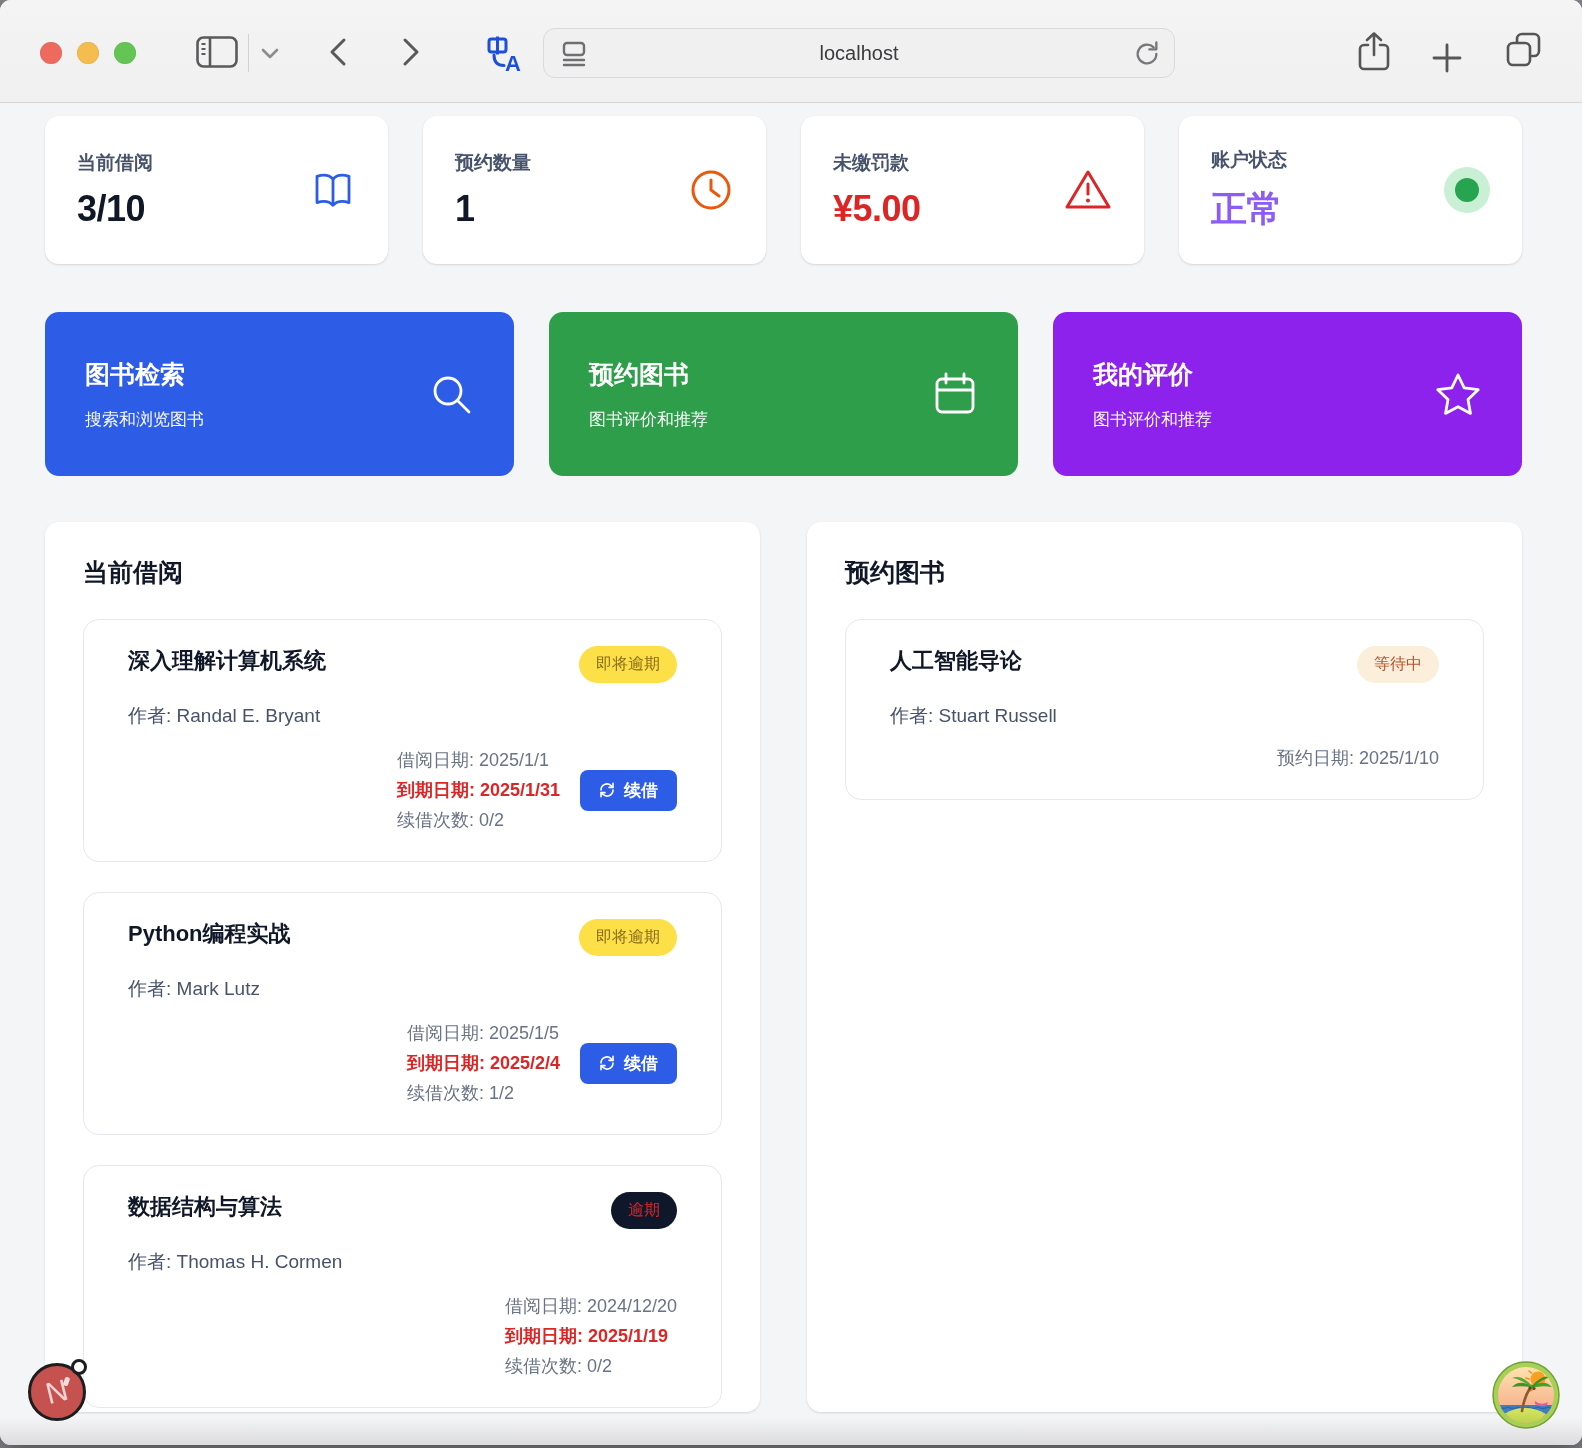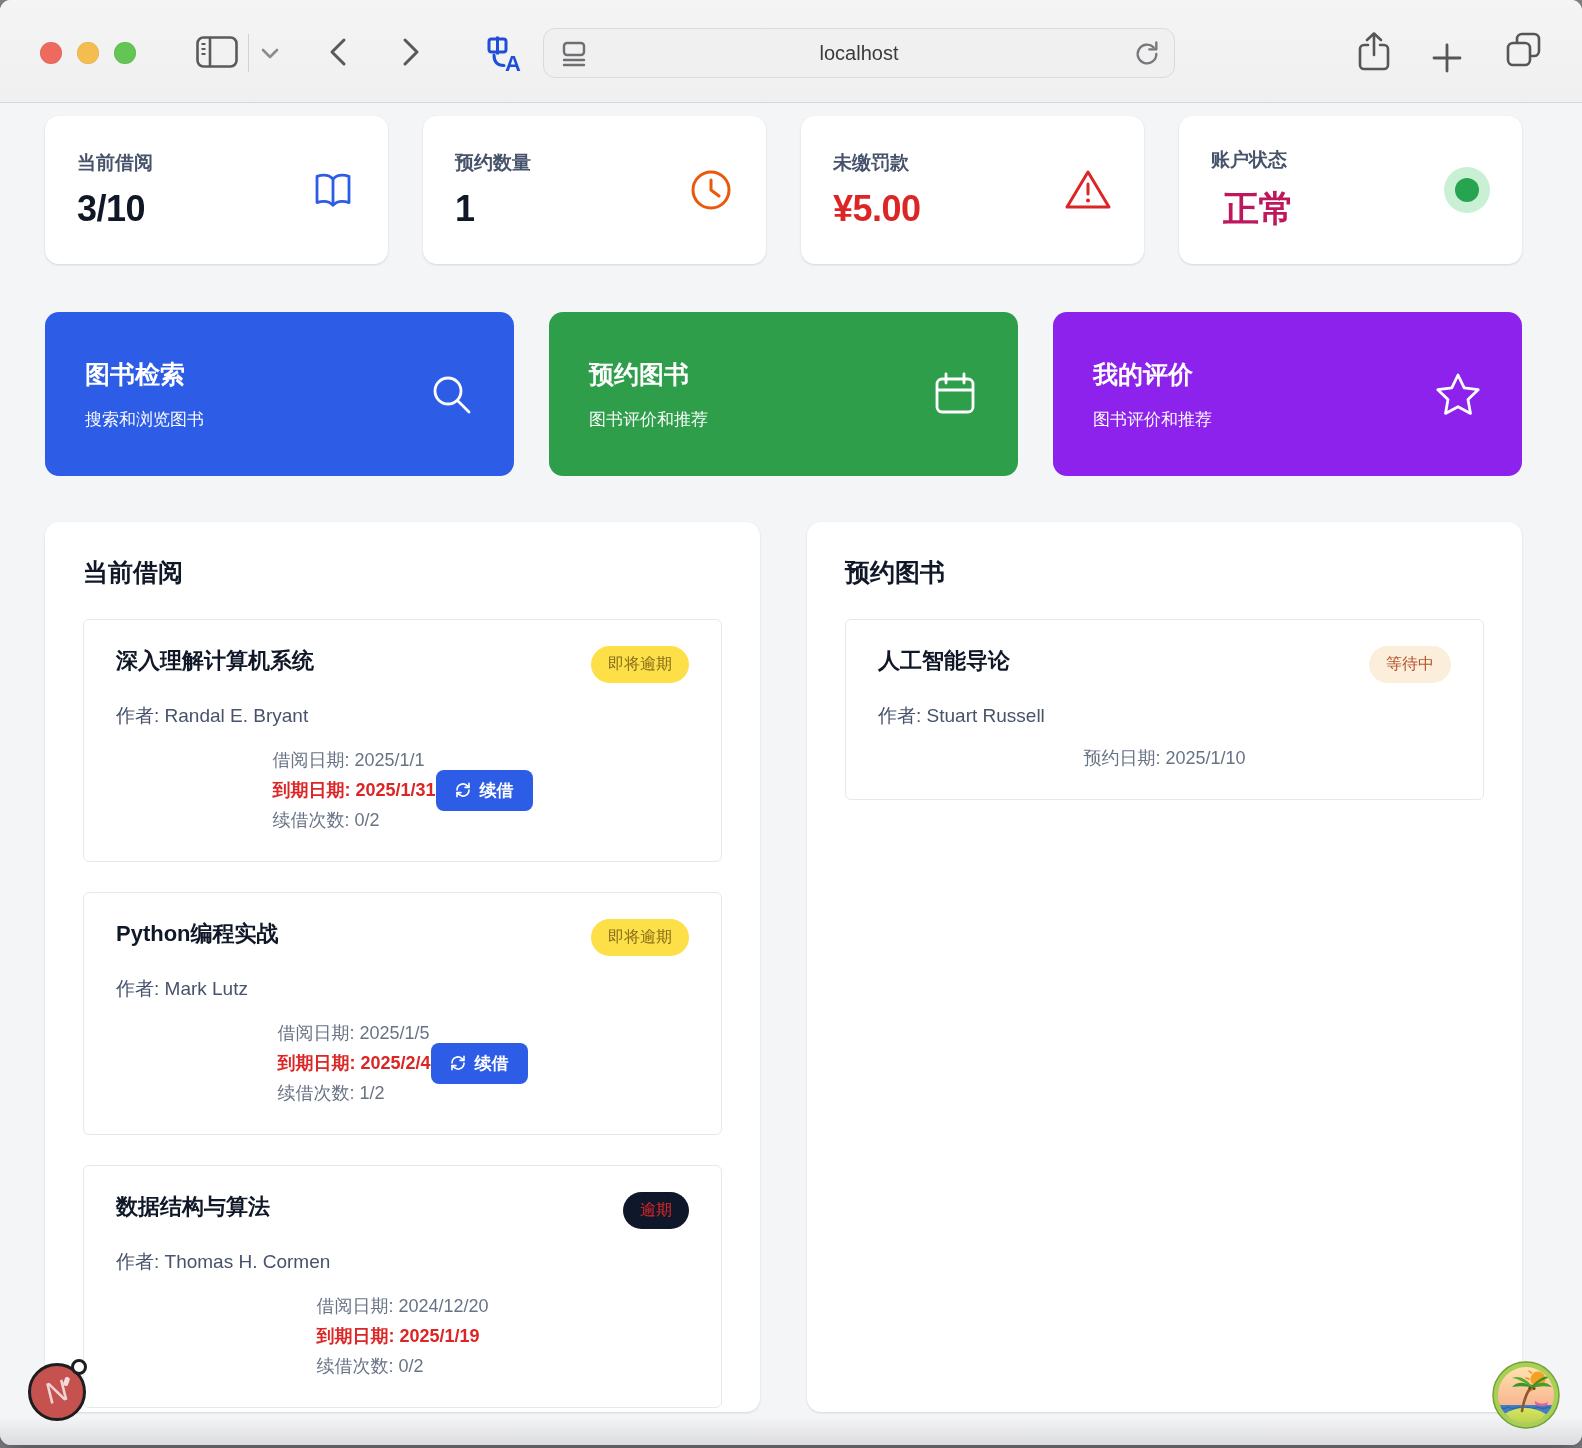--- a/index.html
+++ b/index.html
@@ -41,21 +41,21 @@
   .content { position:absolute; top:104px; left:0; right:0; bottom:0; padding:12px 60px 0 45px; }
   .stats-row { display:grid; grid-template-columns:repeat(4,1fr); gap:35px; }
   .stat-card {
     background:#fff; border-radius:14px; height:148px; padding:30px 32px;
     display:flex; justify-content:space-between; align-items:center;
     box-shadow:0 1px 2px rgba(16,24,40,.06),0 1px 3px rgba(16,24,40,.08);
   }
   .stat-label { font-size:19px; font-weight:600; color:#47536b; }
   .stat-value { font-size:36px; font-weight:800; color:#101828; margin-top:12px; letter-spacing:-.5px; }
   .stat-value.red { color:#dc2626; }
-  .stat-value.green { color:#be185d;margin-left:12px; }
+  .stat-value.green { color:#8b5cf6; }
   .status-dot-outer { width:46px; height:46px; border-radius:50%; background:#c9f0d5; display:flex; align-items:center; justify-content:center; }
   .status-dot-inner { width:24px; height:24px; border-radius:50%; background:#27a44f; }
   .actions-row { margin-top:48px; display:grid; grid-template-columns:repeat(3,1fr); gap:35px; }
   .action-card {
     border:none; border-radius:14px; height:164px; padding:30px 40px; color:#fff;
     display:flex; justify-content:space-between; align-items:center; text-align:left; cursor:pointer;
     font-family:inherit;
   }
   .action-blue   { background:#2d5ce6; }
   .action-green  { background:#2f9e4b; }
@@ -63,30 +63,30 @@
   .action-title { font-size:25px; font-weight:700; }
   .action-sub { font-size:17px; margin-top:17px; opacity:.97; font-weight:400; }
   .panels { margin-top:46px; display:grid; grid-template-columns:1fr 1fr; gap:47px; height:890px; }
   .panel {
     background:#fff; border-radius:14px; padding:34px 38px;
     box-shadow:0 1px 2px rgba(16,24,40,.06),0 1px 3px rgba(16,24,40,.08);
     overflow:hidden;
   }
   .panel-title { font-size:25px; font-weight:700; color:#101828; }
   .book-card {
-    margin-top:30px; border:1px solid #e6e8ec; border-radius:6px; padding:26px 32px;
+    margin-top:30px; border:1px solid #e6e8ec; border-radius:16px; padding:26px 44px;
   }
   .book-head { display:flex; justify-content:space-between; align-items:flex-start; gap:12px; }
   .book-title { font-size:22px; font-weight:700; color:#101828; }
   .badge { border-radius:999px; padding:8px 17px; font-size:16px; font-weight:500; white-space:nowrap; }
   .badge-warning { background:#fde047; color:#8a6c1c; }
   .badge-overdue { background:#0f172a; color:#dc2626; }
   .badge-waiting { background:#fbeeda; color:#b4532c; }
   .book-author { margin-top:20px; font-size:19px; color:#47536b; }
-  .book-meta-row { margin-top:16px; display:flex; justify-content:center; align-items:center; }
+  .book-meta-row { margin-top:16px; display:flex; justify-content:flex-end; align-items:center;gap:20px; }
   .book-meta div { font-size:18px; color:#687385; line-height:30px; }
   .book-meta .due { color:#dc2626; font-weight:700; }
   .renew-btn {
     background:#2d5ce6; color:#fff; border:none; border-radius:8px;
     padding:9px 19px; font-size:17px; font-weight:600; cursor:pointer;
     display:flex; align-items:center; gap:9px; font-family:inherit;
   }
   .window-fade {
     position:absolute; left:0; right:0; bottom:0; height:28px; pointer-events:none;
     background:linear-gradient(rgba(244,245,247,0), #dcdcde);

